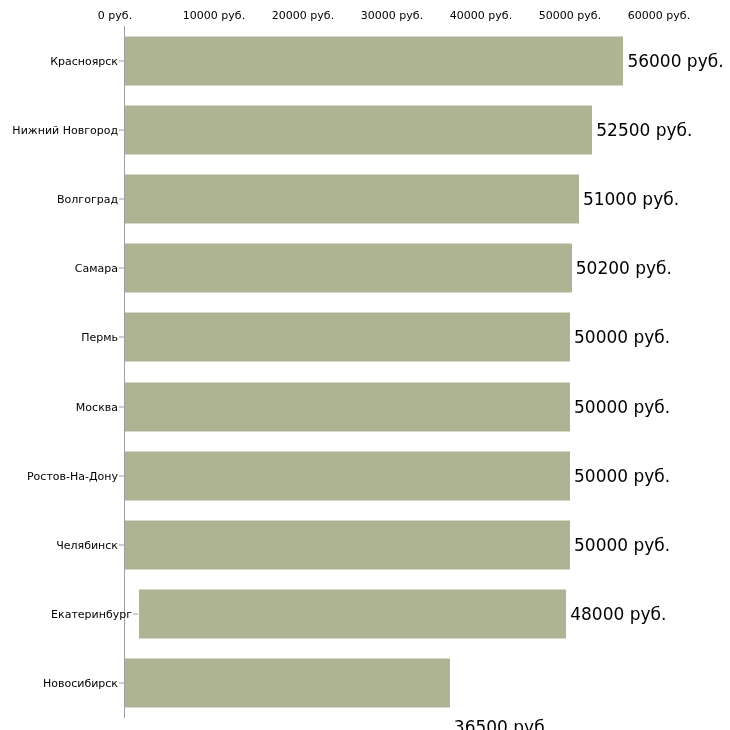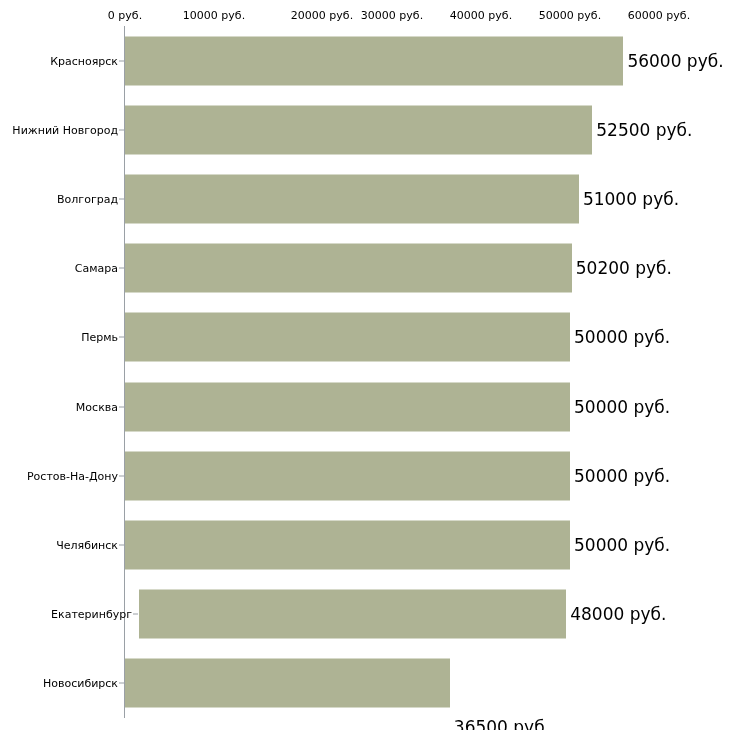--- a/index.html
+++ b/index.html
@@ -88,23 +88,23 @@
     font-size: 17px;
     color: #000000;
     white-space: nowrap;
   }
 </style>
 </head>
 <body>
 
 <div id="chart-root">
   <div class="axis-top">
-      <div class="tick-label" style="left: 125px;">0 руб.</div>
+      <div class="tick-label" style="left: 115px;">0 руб.</div>
       <div class="tick-label" style="left: 214px;">10000 руб.</div>
-      <div class="tick-label" style="left: 303px; margin-left: 19px;">20000 руб.</div>
+      <div class="tick-label" style="left: 303px;">20000 руб.</div>
       <div class="tick-label" style="left: 392px;">30000 руб.</div>
       <div class="tick-label" style="left: 481px;">40000 руб.</div>
       <div class="tick-label" style="left: 570px;">50000 руб.</div>
       <div class="tick-label" style="left: 659px;">60000 руб.</div>
     </div>
   <div class="axis-line"></div>
   <div class="plot">
       <div class="row" style="top: 0px; height: 69.2px;">
         <div class="cat-label">Красноярск</div>
         <div class="tickmark"></div>

